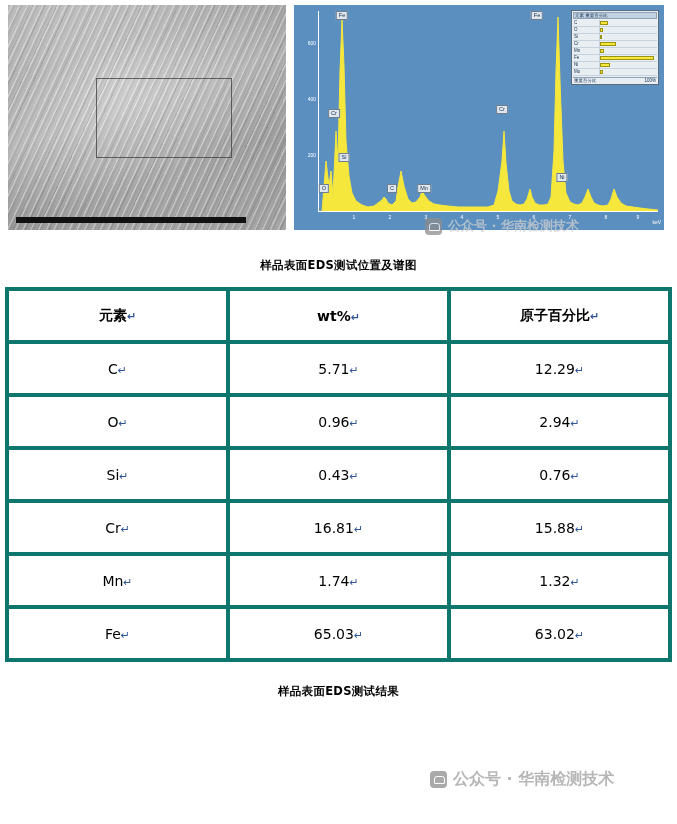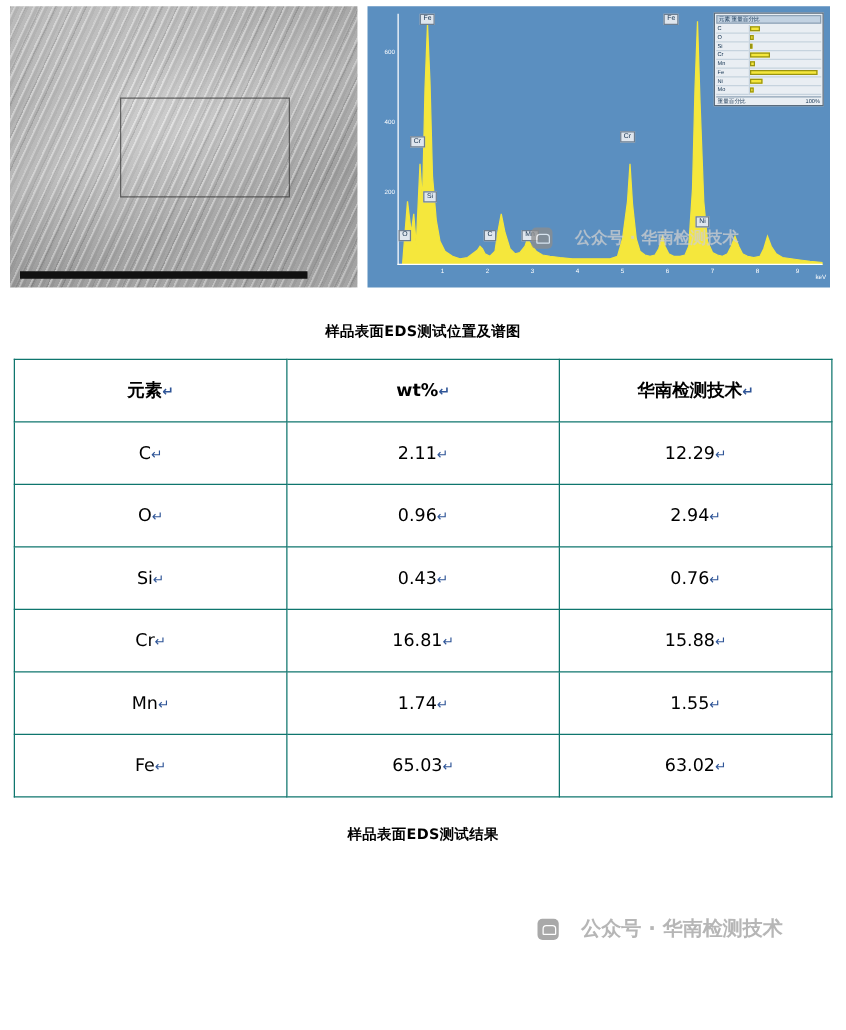--- a/index.html
+++ b/index.html
@@ -214,21 +214,21 @@
   .caption-bottom { margin: 22px 0 12px 0; }
 
   
   table.eds-table {
     border-collapse: collapse;
     width: 645px;
     margin: 0 auto;
     table-layout: fixed;
   }
   table.eds-table td {
-    border: 1px solid #0f766e;
+    border: 4px solid #0f766e;
     height: 47px;
     text-align: center;
     vertical-align: middle;
     font-size: 14px;
     font-family: "DejaVu Sans", "Liberation Sans", sans-serif;
   }
   table.eds-table tr.header-row td {
     font-weight: bold;
   }
   table.eds-table td.col-el { width: 215px; }
@@ -242,28 +242,29 @@
     font-size: 11px;
     color: #2f5597;
     vertical-align: baseline;
   }
 
   
   .watermark {
     position: absolute;
     display: flex;
     align-items: center;
-    gap: 18px;
+    gap: 6px;
     color: #9a9a9a;
     font-size: 15px;
     font-weight: bold;
     font-family: "DejaVu Sans", "Liberation Sans", sans-serif;
     opacity: 0.75;
     pointer-events: none;
     white-space: nowrap;
+    margin-top: 36px;
   }
   .watermark .wm-logo {
     width: 17px;
     height: 17px;
     border-radius: 4px;
     background: #8d8d8d;
     position: relative;
     flex: none;
   }
   .watermark .wm-logo::before {
@@ -401,48 +402,48 @@
 <table class="eds-table">
   <tbody>
     <tr class="header-row">
       <td class="col-el">
         <span>元素</span><span class="pilcrow">↵</span>
       </td>
       <td class="col-wt">
         <span>wt%</span><span class="pilcrow">↵</span>
       </td>
       <td class="col-at">
-        <span>华南检测技术</span><span class="pilcrow">↵</span>
+        <span>原子百分比</span><span class="pilcrow">↵</span>
       </td>
     </tr>
 
     <tr>
       <td class="col-el"><span>C</span><span class="pilcrow">↵</span></td>
-      <td class="col-wt"><span>2.11</span><span class="pilcrow">↵</span></td>
+      <td class="col-wt"><span>5.71</span><span class="pilcrow">↵</span></td>
       <td class="col-at"><span>12.29</span><span class="pilcrow">↵</span></td>
     </tr>
     <tr>
       <td class="col-el"><span>O</span><span class="pilcrow">↵</span></td>
       <td class="col-wt"><span>0.96</span><span class="pilcrow">↵</span></td>
       <td class="col-at"><span>2.94</span><span class="pilcrow">↵</span></td>
     </tr>
     <tr>
       <td class="col-el"><span>Si</span><span class="pilcrow">↵</span></td>
       <td class="col-wt"><span>0.43</span><span class="pilcrow">↵</span></td>
       <td class="col-at"><span>0.76</span><span class="pilcrow">↵</span></td>
     </tr>
     <tr>
       <td class="col-el"><span>Cr</span><span class="pilcrow">↵</span></td>
       <td class="col-wt"><span>16.81</span><span class="pilcrow">↵</span></td>
       <td class="col-at"><span>15.88</span><span class="pilcrow">↵</span></td>
     </tr>
     <tr>
       <td class="col-el"><span>Mn</span><span class="pilcrow">↵</span></td>
       <td class="col-wt"><span>1.74</span><span class="pilcrow">↵</span></td>
-      <td class="col-at"><span>1.55</span><span class="pilcrow">↵</span></td>
+      <td class="col-at"><span>1.32</span><span class="pilcrow">↵</span></td>
     </tr>
     <tr>
       <td class="col-el"><span>Fe</span><span class="pilcrow">↵</span></td>
       <td class="col-wt"><span>65.03</span><span class="pilcrow">↵</span></td>
       <td class="col-at"><span>63.02</span><span class="pilcrow">↵</span></td>
     </tr>
 
   </tbody>
 </table>
 

